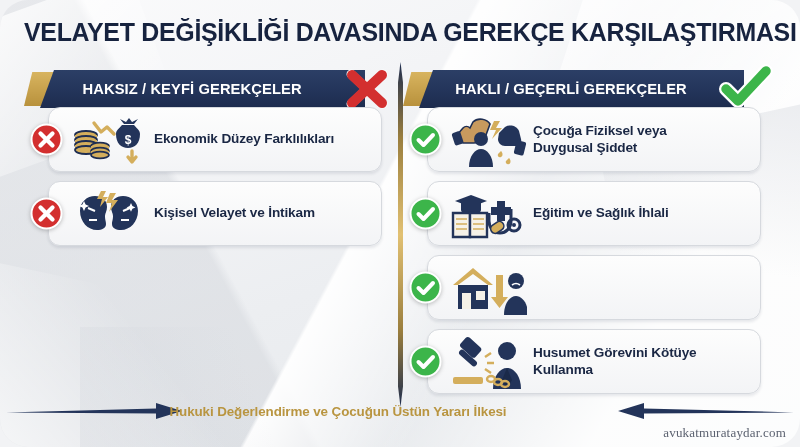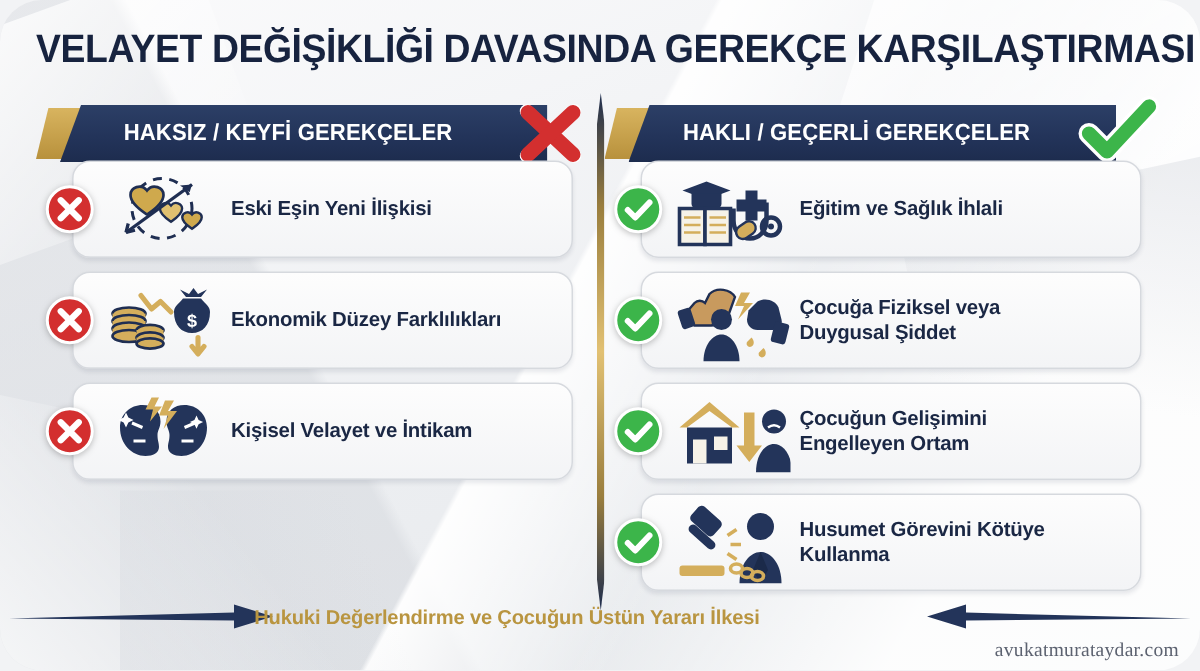--- a/index.html
+++ b/index.html
@@ -142,40 +142,20 @@
         </g>
         <g stroke="#d32f2f" stroke-width="10" stroke-linecap="round" fill="none">
           <line x1="17" y1="12" x2="47" y2="40"></line>
             <line x1="47" y1="12" x2="17" y2="40"></line>
         </g>
       </svg>
     </div>
 
     <div class="rows">
 
-      <div class="row">
-        <div class="card"></div>
-        <svg class="badge" viewBox="0 0 33 33">
-          <circle cx="16.5" cy="16.5" r="15" fill="#d32f2f" stroke="#fff" stroke-width="2"></circle>
-          <g stroke="#fff" stroke-width="4.2" stroke-linecap="round">
-            <line x1="10.5" y1="10.5" x2="22.5" y2="22.5"></line>
-              <line x1="22.5" y1="10.5" x2="10.5" y2="22.5"></line>
-          </g>
-        </svg>
-        <svg class="ico" viewBox="0 0 78 54">
-          <circle cx="38" cy="26" r="20" fill="none" stroke="#1f2e52" stroke-width="2" stroke-dasharray="6 5"></circle>
-          <path d="M28 14c4-5 11-2 11 3 0 6-8 11-11 13-3-2-11-7-11-13 0-5 7-8 11-3z" fill="#cfa94d" stroke="#1f2e52" stroke-width="1.8"></path>
-          <path d="M44 24c2.6-3.3 7.4-1.3 7.4 2 0 4-5.4 7.4-7.4 8.8-2-1.4-7.4-4.8-7.4-8.8 0-3.3 4.8-5.3 7.4-2z" fill="#e0c070" stroke="#1f2e52" stroke-width="1.6"></path>
-          <path d="M58 30c2.3-2.9 6.5-1.1 6.5 1.8 0 3.5-4.8 6.5-6.5 7.7-1.7-1.2-6.5-4.2-6.5-7.7 0-2.9 4.2-4.7 6.5-1.8z" fill="#cfa94d" stroke="#1f2e52" stroke-width="1.6"></path>
-          <path d="M14 42 L58 10" stroke="#1f2e52" stroke-width="2.2"></path>
-          <path d="M58 10 l-8 .6 l6.4 4.6z" fill="#1f2e52"></path>
-          <path d="M14 42 l6-1.5 M14 42 l1.5-6" stroke="#1f2e52" stroke-width="2.2"></path>
-        </svg>
-        <div class="lbl">Eski Eşin Yeni İlişkisi</div>
-      </div>
 
       <div class="row">
         <div class="card"></div>
         <svg class="badge" viewBox="0 0 33 33">
           <circle cx="16.5" cy="16.5" r="15" fill="#d32f2f" stroke="#fff" stroke-width="2"></circle>
           <g stroke="#fff" stroke-width="4.2" stroke-linecap="round">
             <line x1="10.5" y1="10.5" x2="22.5" y2="22.5"></line>
               <line x1="22.5" y1="10.5" x2="10.5" y2="22.5"></line>
           </g>
         </svg>
@@ -248,75 +228,74 @@
 
     <div class="rows">
 
       <div class="row">
         <div class="card"></div>
         <svg class="badge" viewBox="0 0 33 33">
           <circle cx="16.5" cy="16.5" r="15" fill="#3cb54a" stroke="#fff" stroke-width="2"></circle>
           <path d="M9.5 17 l5 5 l9.5 -10" fill="none" stroke="#fff" stroke-width="4" stroke-linecap="round" stroke-linejoin="round"></path>
         </svg>
         <svg class="ico" viewBox="0 0 78 54">
-          <path d="M22 8 l16 6 l-16 6 l-16-6z" fill="#23345a"></path>
-          <path d="M12 16 v7 c0 3 5 5 10 5 s10-2 10-5 v-7" fill="#23345a"></path>
-          <path d="M4 26 h17 v24 H4z" fill="#f6f2e8" stroke="#23345a" stroke-width="2.4"></path>
-          <path d="M21 26 h17 v24 H21z" fill="#f6f2e8" stroke="#23345a" stroke-width="2.4"></path>
-          <g stroke="#d4ae5c" stroke-width="1.6">
-            <path d="M7 32 h11 M7 37 h11 M7 42 h11 M24 32 h11 M24 37 h11 M24 42 h11"></path>
-          </g>
-          <path d="M48 14 h8 v6 h6 v8 h-6 v6 h-8 v-6 h-6 v-8 h6z" fill="#23345a"></path>
-          <path d="M62 22 v12 c0 7-5 12-11 12 s-11-5-11-12 v-8" fill="none" stroke="#23345a" stroke-width="3"></path>
-          <circle cx="65" cy="38" r="6" fill="none" stroke="#23345a" stroke-width="3"></circle>
-          <circle cx="65" cy="38" r="2" fill="#23345a"></circle>
-          <rect x="41" y="36" width="14" height="9" rx="4.5" transform="rotate(-35 48 40)" fill="#d4ae5c" stroke="#23345a" stroke-width="1.6"></rect>
-        </svg>
-        <div class="lbl">Eğitim ve Sağlık İhlali</div>
-      </div>
-
-      <div class="row">
-        <div class="card"></div>
-        <svg class="badge" viewBox="0 0 33 33">
-          <circle cx="16.5" cy="16.5" r="15" fill="#3cb54a" stroke="#fff" stroke-width="2"></circle>
-          <path d="M9.5 17 l5 5 l9.5 -10" fill="none" stroke="#fff" stroke-width="4" stroke-linecap="round" stroke-linejoin="round"></path>
-        </svg>
-        <svg class="ico" viewBox="0 0 78 54">
           <path d="M8 22 l6-7 c2-2 5-2 7 0 l3-6 c5-5 14-3 17 2 l-4 11 c-2 5-7 8-12 8 h-11z" fill="#c89a5e" stroke="#1f2e52" stroke-width="1.6"></path>
           <rect x="4" y="19" width="9" height="13" rx="2" transform="rotate(-18 8 25)" fill="#23345a"></rect>
           <circle cx="32" cy="26" r="7" fill="#23345a"></circle>
           <path d="M20 54 c0-11 6-18 12-18 s12 7 12 18z" fill="#23345a"></path>
           <path d="M45 8 l6 0 l-4 7 l6 0 l-10 11 l4-9 l-6 0z" fill="#d4ae5c"></path>
           <path d="M56 14 c5-3 12-1 14 4 l2 8 c1 4-2 7-6 7 h-10 c-4 0-7-3-7-7 l1-6z" fill="#23345a"></path>
           <rect x="66" y="28" width="10" height="14" rx="2" transform="rotate(14 71 35)" fill="#23345a"></rect>
           <path d="M52 38 c2 2 2 5 0 6 s-4-1-3-3z" fill="#d4ae5c"></path>
           <path d="M60 45 c2 2 2 5 0 6 s-4-1-3-3z" fill="#d4ae5c"></path>
         </svg>
         <div class="lbl">Çocuğa Fiziksel veya Duygusal Şiddet</div>
       </div>
 
       <div class="row">
         <div class="card"></div>
         <svg class="badge" viewBox="0 0 33 33">
           <circle cx="16.5" cy="16.5" r="15" fill="#3cb54a" stroke="#fff" stroke-width="2"></circle>
           <path d="M9.5 17 l5 5 l9.5 -10" fill="none" stroke="#fff" stroke-width="4" stroke-linecap="round" stroke-linejoin="round"></path>
         </svg>
         <svg class="ico" viewBox="0 0 78 54">
+          <path d="M22 8 l16 6 l-16 6 l-16-6z" fill="#23345a"></path>
+          <path d="M12 16 v7 c0 3 5 5 10 5 s10-2 10-5 v-7" fill="#23345a"></path>
+          <path d="M4 26 h17 v24 H4z" fill="#f6f2e8" stroke="#23345a" stroke-width="2.4"></path>
+          <path d="M21 26 h17 v24 H21z" fill="#f6f2e8" stroke="#23345a" stroke-width="2.4"></path>
+          <g stroke="#d4ae5c" stroke-width="1.6">
+            <path d="M7 32 h11 M7 37 h11 M7 42 h11 M24 32 h11 M24 37 h11 M24 42 h11"></path>
+          </g>
+          <path d="M48 14 h8 v6 h6 v8 h-6 v6 h-8 v-6 h-6 v-8 h6z" fill="#23345a"></path>
+          <path d="M62 22 v12 c0 7-5 12-11 12 s-11-5-11-12 v-8" fill="none" stroke="#23345a" stroke-width="3"></path>
+          <circle cx="65" cy="38" r="6" fill="none" stroke="#23345a" stroke-width="3"></circle>
+          <circle cx="65" cy="38" r="2" fill="#23345a"></circle>
+          <rect x="41" y="36" width="14" height="9" rx="4.5" transform="rotate(-35 48 40)" fill="#d4ae5c" stroke="#23345a" stroke-width="1.6"></rect>
+        </svg>
+        <div class="lbl">Eğitim ve Sağlık İhlali</div>
+      </div>
+
+      <div class="row">
+        <div class="card"></div>
+        <svg class="badge" viewBox="0 0 33 33">
+          <circle cx="16.5" cy="16.5" r="15" fill="#3cb54a" stroke="#fff" stroke-width="2"></circle>
+          <path d="M9.5 17 l5 5 l9.5 -10" fill="none" stroke="#fff" stroke-width="4" stroke-linecap="round" stroke-linejoin="round"></path>
+        </svg>
+        <svg class="ico" viewBox="0 0 78 54">
           <path d="M4 24 L24 7 L44 24 l-5 0 L24 13 L9 24z" fill="#d4ae5c"></path>
           <path d="M9 24 h30 v24 H9z" fill="#23345a"></path>
           <rect x="13" y="32" width="9" height="16" fill="#f6f2e8"></rect>
           <rect x="27" y="30" width="9" height="9" fill="#f6f2e8"></rect>
           <path d="M47 14 h7 v22 h5 l-8.5 11 L42 36 h5z" fill="#d4ae5c"></path>
           <circle cx="67" cy="20" r="8" fill="#23345a"></circle>
           <path d="M55 54 c0-12 6-19 12-19 s12 7 12 19z" fill="#23345a"></path>
           <g stroke="#fff" stroke-width="1.6" fill="none">
             <path d="M63 24 q4 -3 8 0"></path>
           </g>
         </svg>
-        <div class="lbl">Çocuğun Gelişimini Engelleyen Ortam</div>
       </div>
 
       <div class="row">
         <div class="card"></div>
         <svg class="badge" viewBox="0 0 33 33">
           <circle cx="16.5" cy="16.5" r="15" fill="#3cb54a" stroke="#fff" stroke-width="2"></circle>
           <path d="M9.5 17 l5 5 l9.5 -10" fill="none" stroke="#fff" stroke-width="4" stroke-linecap="round" stroke-linejoin="round"></path>
         </svg>
         <svg class="ico" viewBox="0 0 78 54">
           <rect x="12" y="6" width="20" height="13" rx="3" transform="rotate(42 22 12)" fill="#23345a"></rect>

